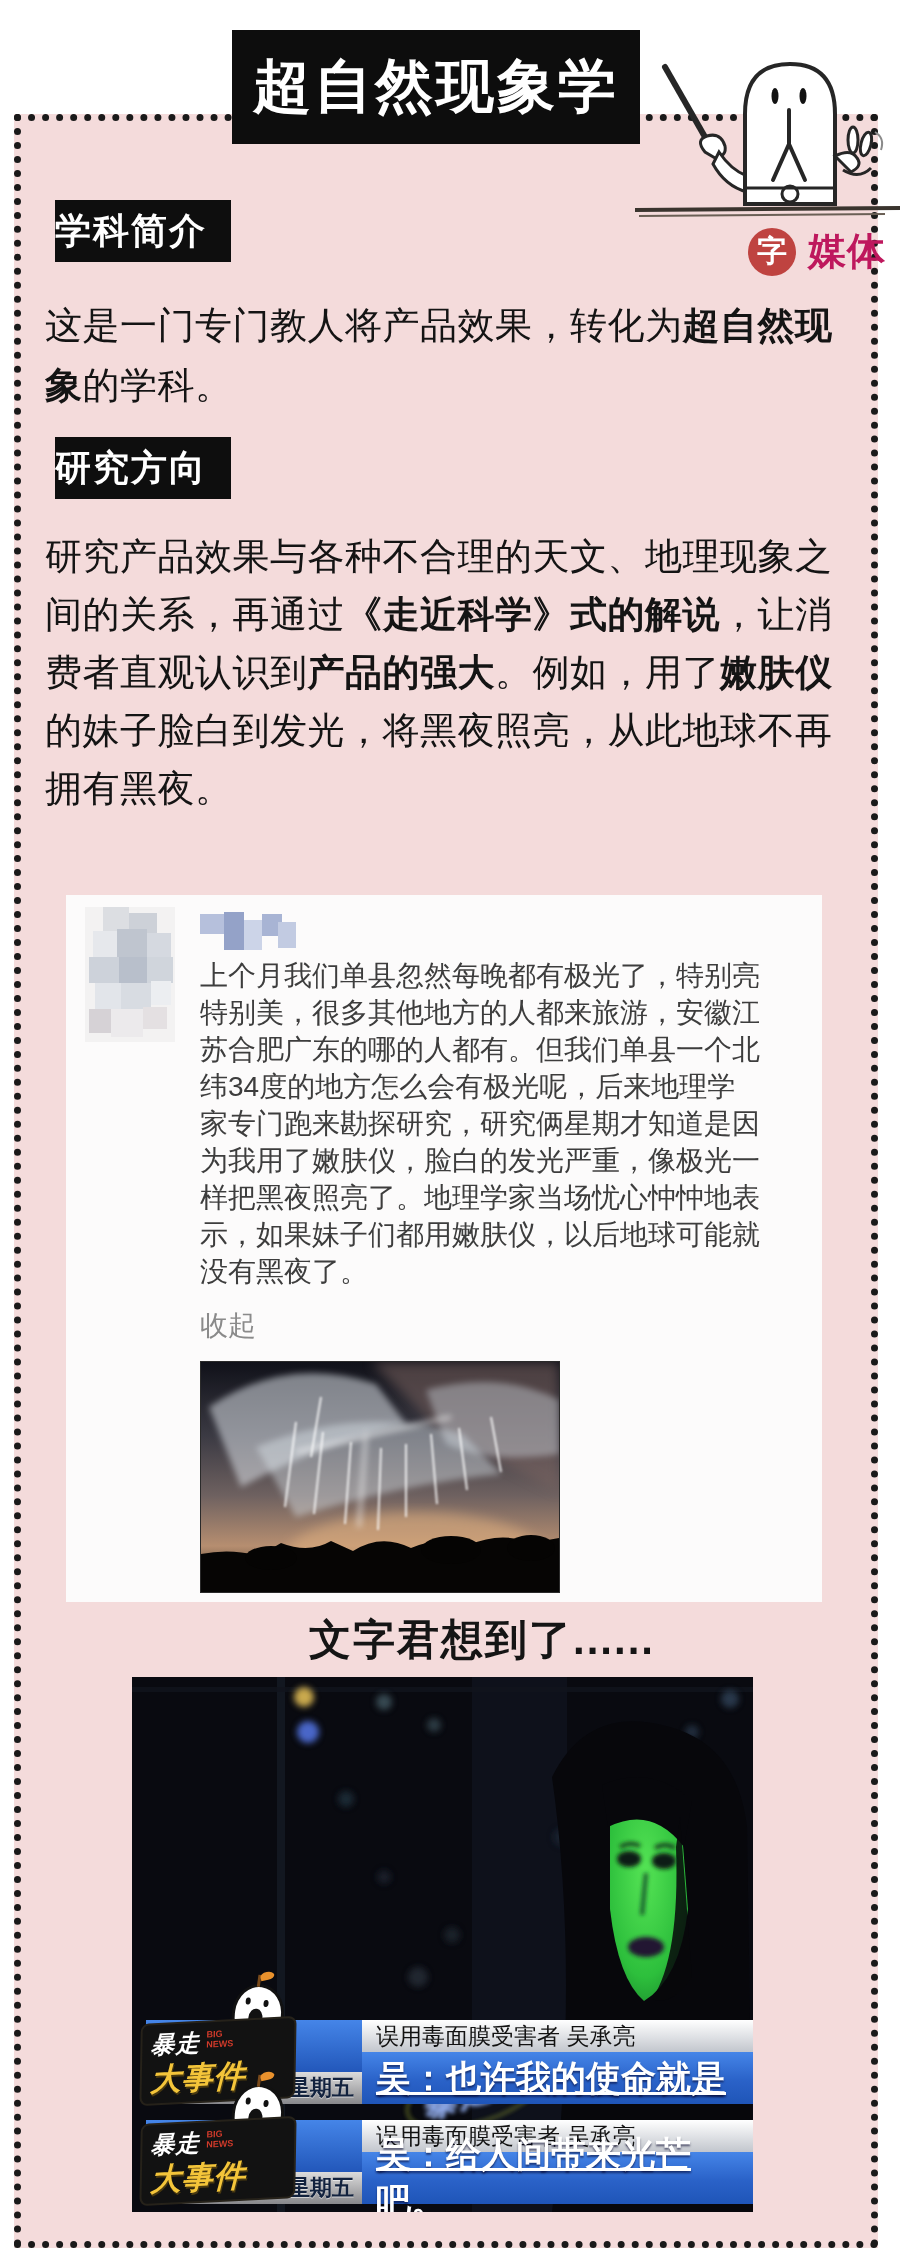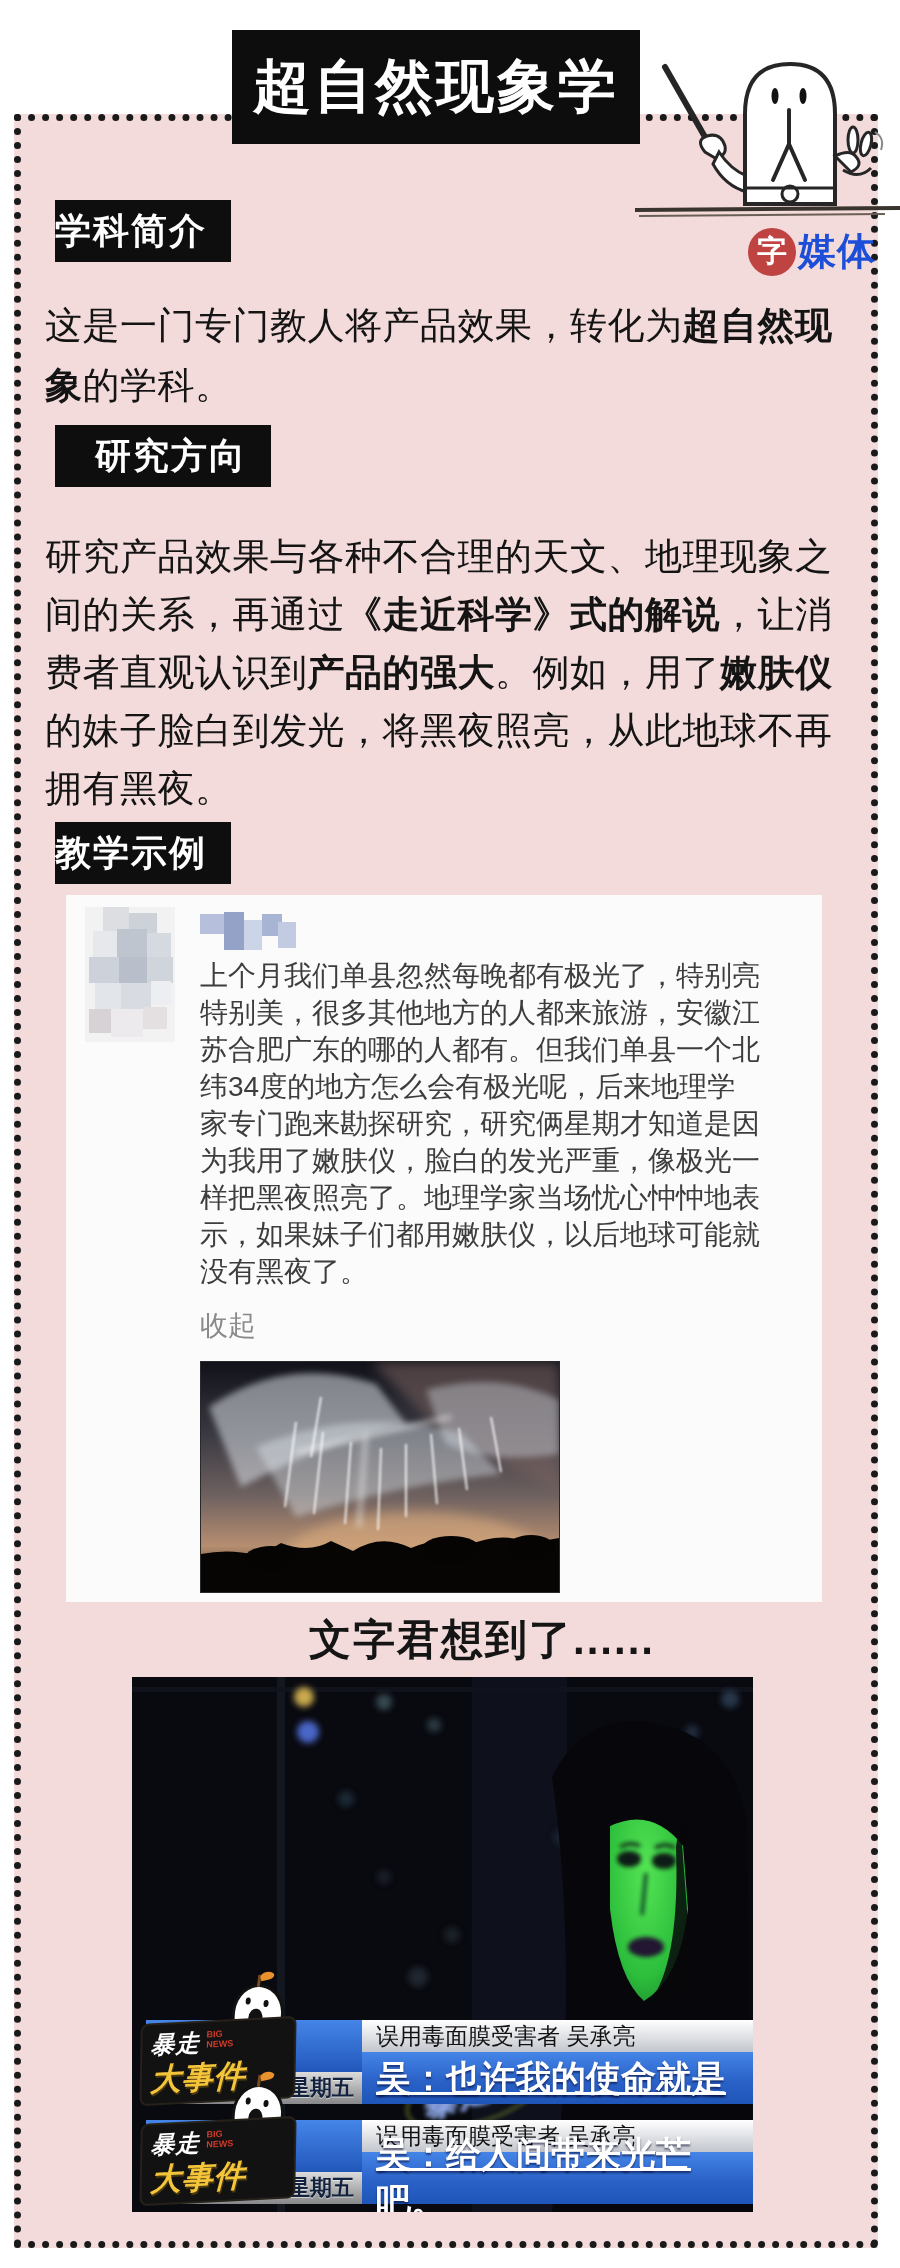--- a/index.html
+++ b/index.html
@@ -7,25 +7,25 @@
         font-family:"Liberation Sans","DejaVu Sans",sans-serif;}
   .panel{position:absolute;left:14px;top:114px;width:864px;height:2134px;
          background:#f4dbdb;border:7px dotted #1a1a1a;box-sizing:border-box;}
   .title-box{position:absolute;left:232px;top:30px;width:408px;height:114px;background:#0d0d0d;
              display:flex;align-items:center;justify-content:center;z-index:5;}
   .title-box span{color:#ffffff;font-size:58px;font-weight:700;letter-spacing:3px;}
   .mascot{position:absolute;left:635px;top:52px;width:265px;height:170px;z-index:6;}
   .brand{position:absolute;left:748px;top:226px;z-index:6;display:flex;align-items:center;}
   .brand-circle{width:48px;height:48px;border-radius:50%;background:#bf4340;color:#fff;
                 display:flex;align-items:center;justify-content:center;font-size:30px;font-weight:700;}
-  .brand-rest{color:#1d4ed8;font-size:38px;font-weight:700;letter-spacing:1px;margin-left:2px;}
+  .brand-rest{color:#be185d;font-size:38px;font-weight:700;letter-spacing:1px;margin-left:12px;}
   .sec{position:absolute;left:55px;width:176px;height:62px;background:#0e0e0e;color:#fff;
        display:flex;align-items:center;justify-content:flex-start;font-size:36px;font-weight:700;
        letter-spacing:2px;z-index:4;}
-  .sec.s1{top:200px;} .sec.s2{top:425px;padding-left:40px;} .sec.s3{top:822px;}
+  .sec.s1{top:200px;} .sec.s2{top:437px;} .sec.s3{top:822px;}
   .para{position:absolute;left:45px;width:800px;color:#141414;font-size:37px;line-height:60px;
         letter-spacing:0.5px;z-index:4;}
   .para.p1{top:296px;} .para.p2{top:528px;line-height:58px;}
   .para .b{font-weight:700;}
   .card{position:absolute;left:66px;top:895px;width:756px;height:707px;background:#fcfbfb;z-index:4;}
   .avatar{position:absolute;left:19px;top:12px;width:90px;height:135px;}
   .uname{position:absolute;left:134px;top:17px;width:96px;height:40px;}
   .post-text{position:absolute;left:134px;top:62px;width:560px;color:#3d3d3d;
              font-size:28px;line-height:37px;}
   .collapse{position:absolute;left:134px;top:412px;color:#8a8a8a;font-size:28px;}
@@ -108,23 +108,20 @@
   <div class="sec s1">
     <span>学科简介</span>
   </div>
   <div class="para p1"><span class="n">这是一门专门教人将产品效果，转化为</span><span class="b">超自然现象</span><span class="n">的学科。</span></div>
 
   <div class="sec s2">
     <span>研究方向</span>
   </div>
   <div class="para p2"><span class="n">研究产品效果与各种不合理的天文、地理现象之间的关系，再通过</span><span class="b">《走近科学》式的解说</span><span class="n">，让消费者直观认识到</span><span class="b">产品的强大</span><span class="n">。例如，用了</span><span class="b">嫩肤仪</span><span class="n">的妹子脸白到发光，将黑夜照亮，从此地球不再拥有黑夜。</span></div>
 
-  <div class="sec s3">
-    <span>教学示例</span>
-  </div>
 
   <div class="card">
     <svg class="avatar" viewBox="0 0 90 135">
       <rect x="0" y="0" width="90" height="135" fill="#f3f2f2"></rect>
       <rect x="18" y="0" width="26" height="24" fill="#dcdee2"></rect>
       <rect x="44" y="6" width="28" height="22" fill="#cdd1d8"></rect>
       <rect x="8" y="24" width="24" height="26" fill="#e6e8ec"></rect>
       <rect x="32" y="22" width="30" height="28" fill="#bfc5cf"></rect>
       <rect x="62" y="26" width="24" height="24" fill="#d5d9e0"></rect>
       <rect x="4" y="50" width="30" height="26" fill="#cdd2da"></rect>

